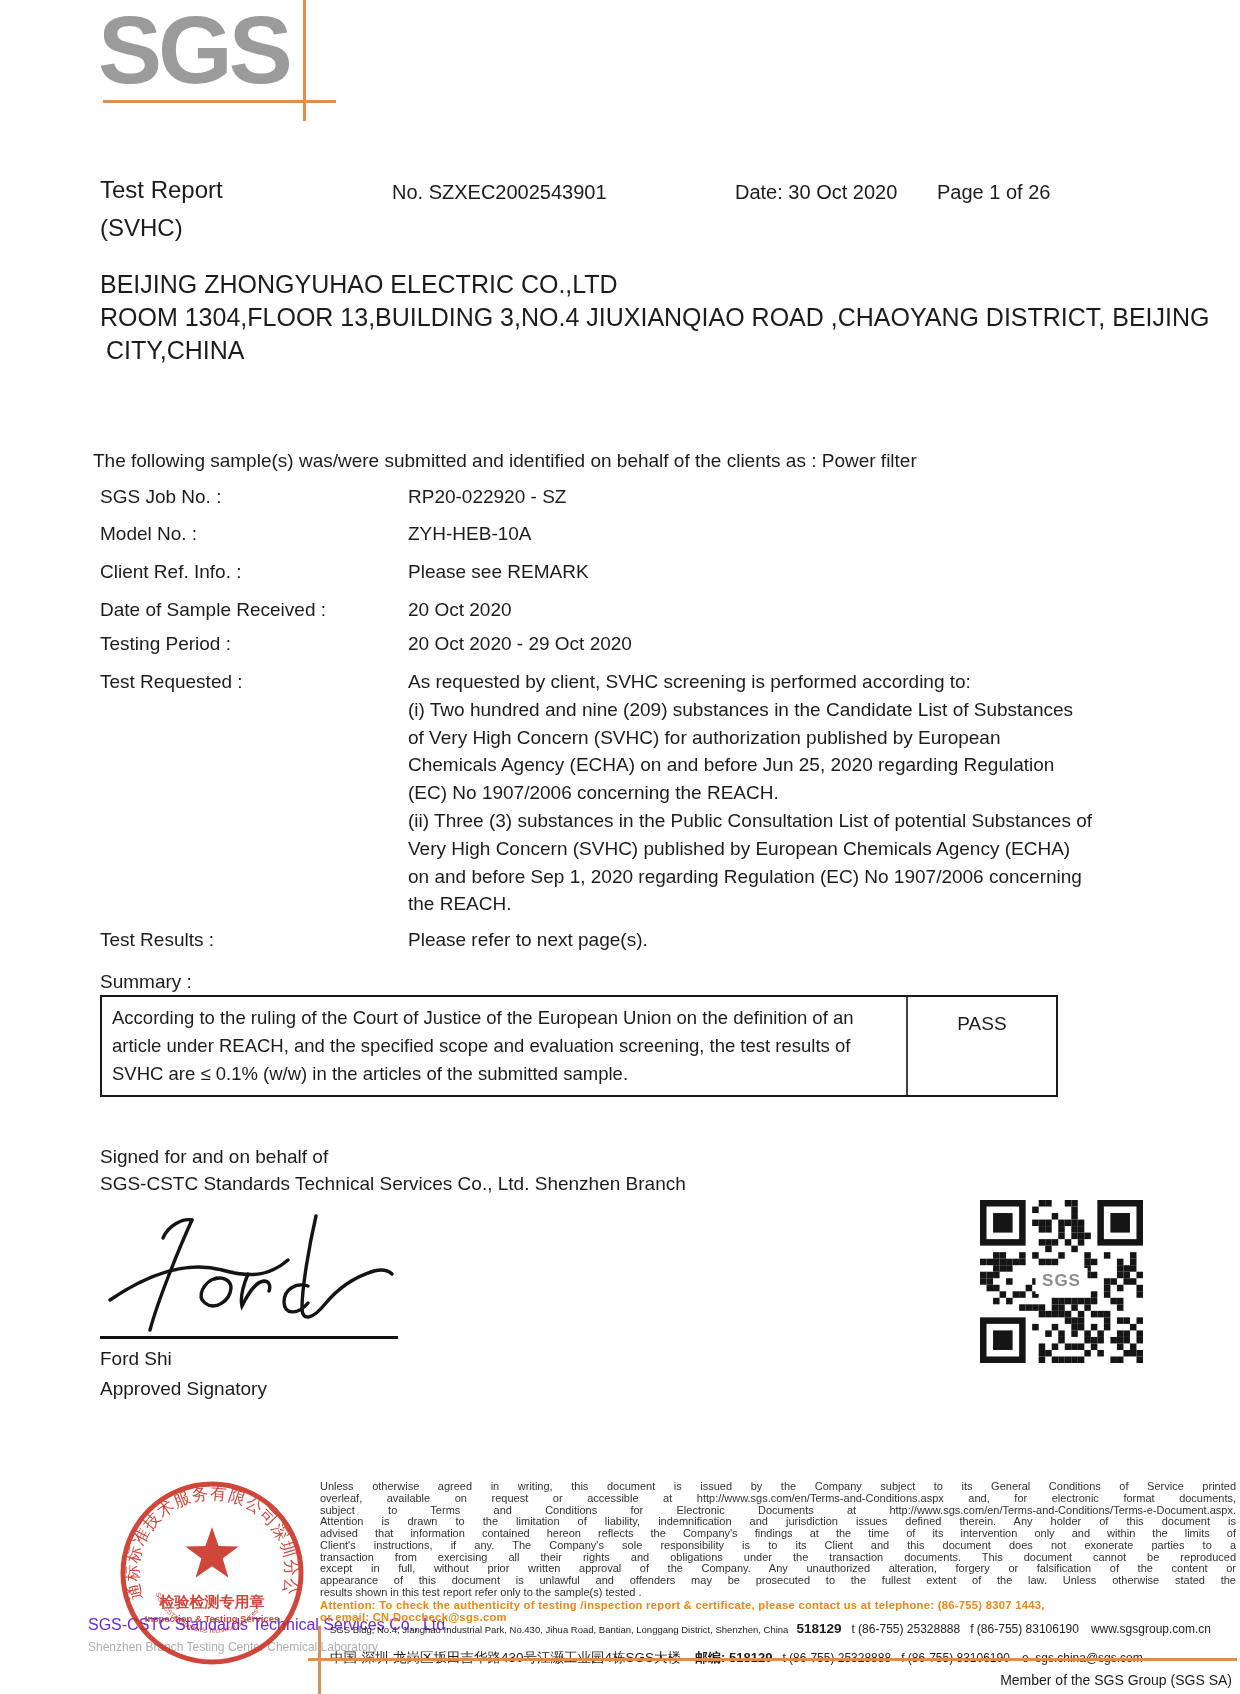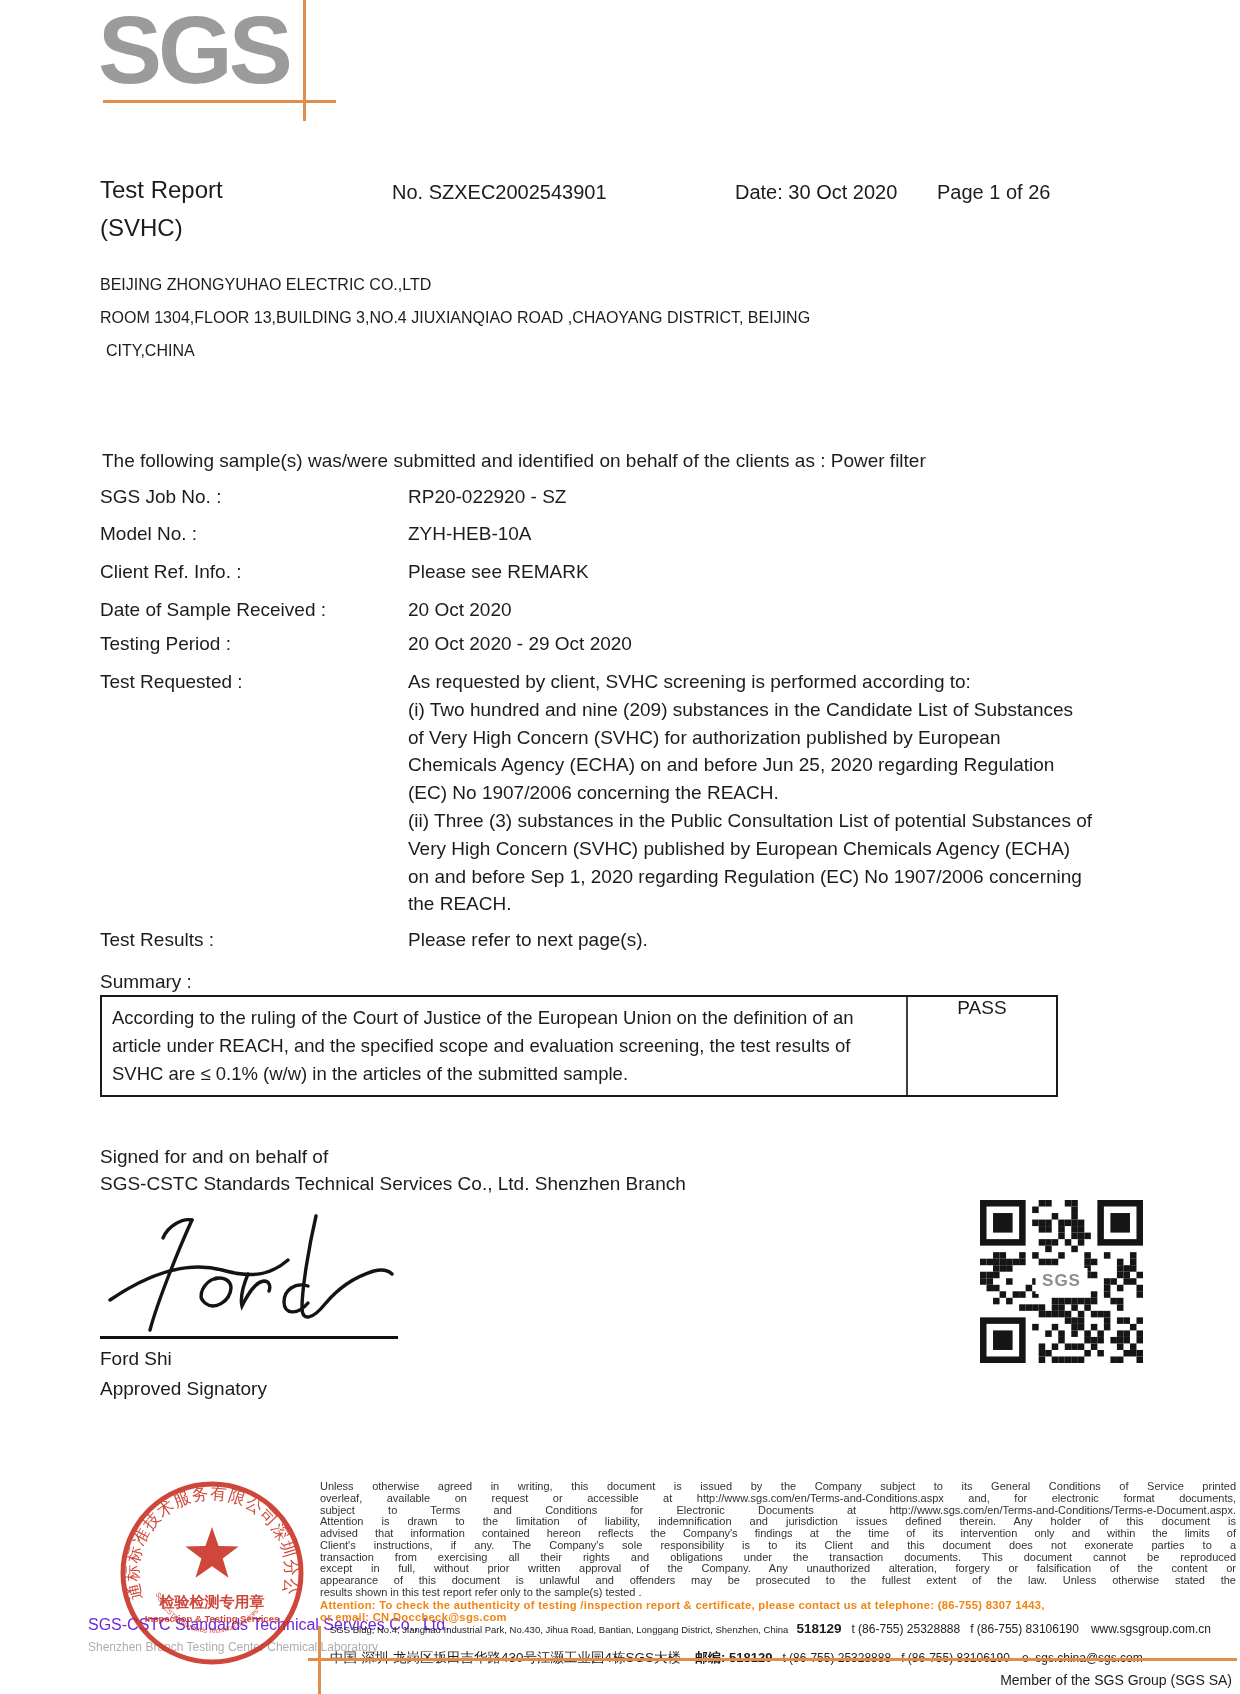--- a/index.html
+++ b/index.html
@@ -7,26 +7,26 @@
   }
   *{box-sizing:border-box}
   body{margin:0;background:#e9e9e9}
   .page{position:relative;width:1240px;height:1694px;margin:0 auto;background:#fff;
         font-family:"Liberation Sans","DejaVu Sans",sans-serif;color:#1c1c1c;overflow:hidden}
   .abs{position:absolute}
   .logo{font-size:96px;font-weight:800;letter-spacing:-4px;line-height:.95;color:var(--logo_gray)}
   .rule{background:var(--accent)}
   .title{font-size:24px;font-weight:normal}
   .meta{font-size:20px}
-  .cl{font-size:16px;line-height:33px}
+  .cl{font-size:25px;line-height:33px}
   .b{font-size:19px}
   .pline{font-size:19px;line-height:27.8px;white-space:nowrap}
   .tbl{display:flex;border:2px solid #1a1a1a;width:958px;min-height:97px}
   .tbl-left{flex:0 0 806px;border-right:2px solid #404040;padding:7px 10px;font-size:18.5px;line-height:28px}
-  .tbl-right{flex:1;text-align:center;padding-top:0;font-size:19px}
+  .tbl-right{flex:1;text-align:center;padding-top:16px;font-size:19px}
   .sigline{background:#111;height:3px}
   .qr{width:163px;height:163px;position:absolute}
   .qr-label{position:absolute;left:50%;top:50%;transform:translate(-50%,-54%);
             background:#fff;color:#8d8d8d;font-weight:bold;font-size:17px;padding:3px 7px;letter-spacing:1px}
   .seal{opacity:.86}
   .seal text{fill:var(--seal_red)}
   .seal .ring{fill:none;stroke:var(--seal_red);stroke-width:5}
   .seal .star{fill:var(--seal_red)}
   .lab1{font-size:16px;color:#6d28d9}
   .lab2{font-size:12px;color:#aeaeae}
@@ -55,21 +55,21 @@
   <div class="abs title" style="left:100px;top:176px">Test Report</div>
   <div class="abs title" style="left:100px;top:214px">(SVHC)</div>
   <div class="abs meta" style="left:392px;top:181px">No. SZXEC2002543901</div>
   <div class="abs meta" style="left:735px;top:181px">Date: 30 Oct 2020</div>
   <div class="abs meta" style="left:937px;top:181px">Page 1 of 26</div>
 
   <div class="abs cl" style="left:100px;top:268px">BEIJING ZHONGYUHAO ELECTRIC CO.,LTD</div>
   <div class="abs cl" style="left:100px;top:301px">ROOM 1304,FLOOR 13,BUILDING 3,NO.4 JIUXIANQIAO ROAD ,CHAOYANG DISTRICT, BEIJING</div>
   <div class="abs cl" style="left:106px;top:334px">CITY,CHINA</div>
 
-  <div class="abs b" style="left:102px;top:450px">The following sample(s) was/were submitted and identified on behalf of the clients as : Power filter</div>
+  <div class="abs b" style="left:93px;top:450px">The following sample(s) was/were submitted and identified on behalf of the clients as : Power filter</div>
 
   <div class="abs b" style="left:100px;top:486px">SGS Job No. :</div>
   <div class="abs b" style="left:408px;top:486px">RP20-022920 - SZ</div>
 
   <div class="abs b" style="left:100px;top:523px">Model No. :</div>
   <div class="abs b" style="left:408px;top:523px">ZYH-HEB-10A</div>
 
   <div class="abs b" style="left:100px;top:561px">Client Ref. Info. :</div>
   <div class="abs b" style="left:408px;top:561px">Please see REMARK</div>
 

